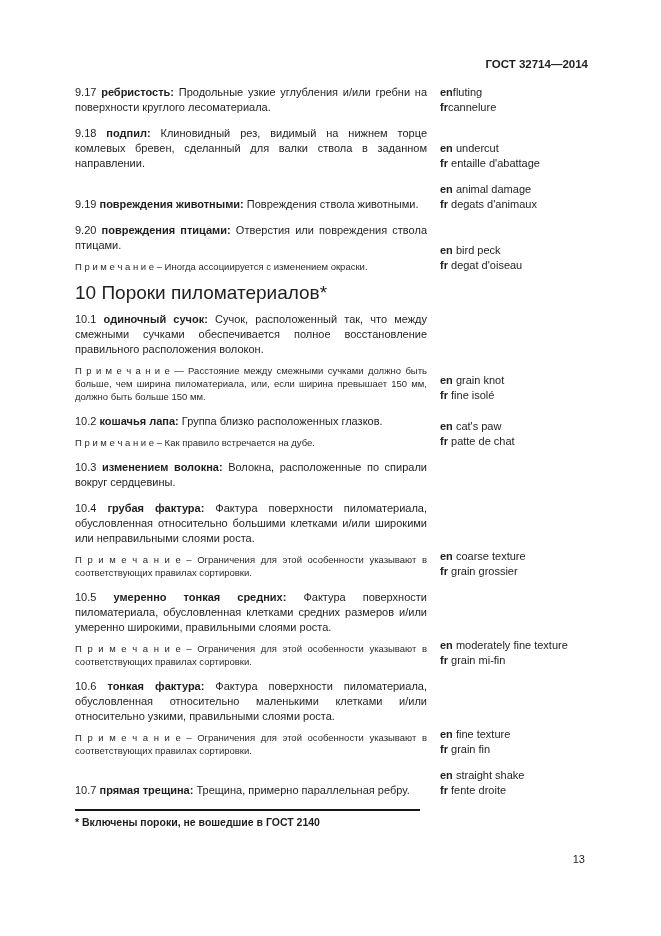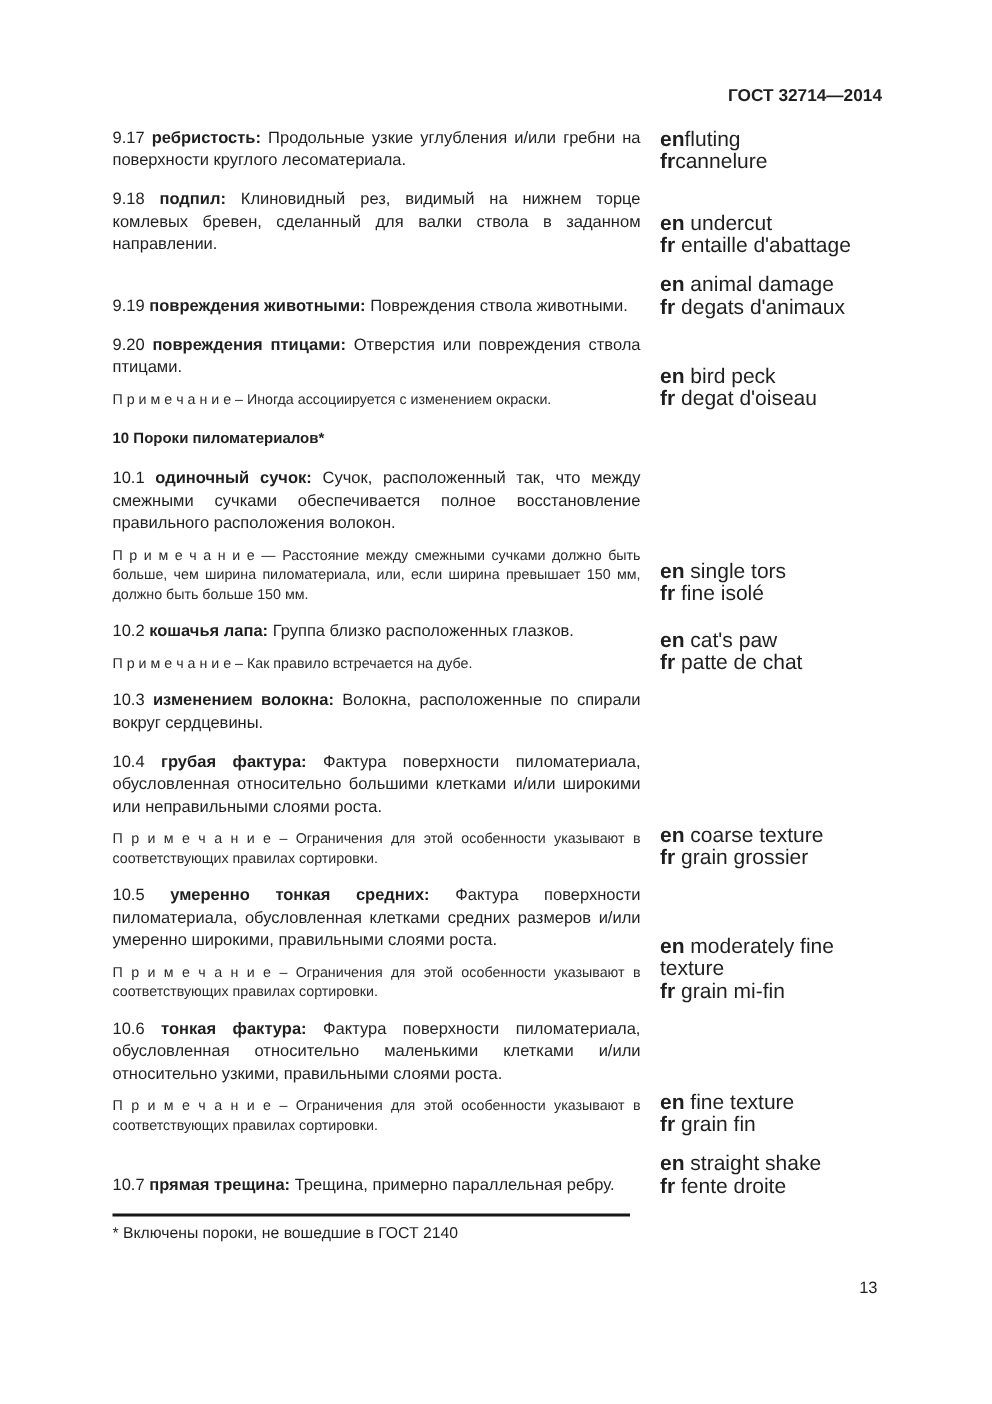--- a/index.html
+++ b/index.html
@@ -42,32 +42,33 @@
   .entry-note {
     font-size: 9.5px;
     line-height: 13px;
     text-align: justify;
     margin-top: 7px;
     color: #2a2a2a;
   }
   .entry-trans {
     flex: 1 1 auto;
     padding-left: 13px;
-    font-size: 14px;
+    font-size: 11px;
     line-height: 15px;
   }
   .trans-line b { font-weight: bold; }
   .section-heading {
-    font-size: 10px;
-    font-weight: bold;
+    font-size: 19px;
+    font-weight: normal;
     line-height: 18px;
     margin: 4px 0 10px 0;
   }
   .footnote-block {
     margin-top: 0;
+    font-weight: bold;
   }
   .footnote-rule {
     width: 345px;
     border: none;
     border-top: 2px solid #161616;
     margin-bottom: 4px;
   }
   .footnote-text {
     font-size: 10.5px;
     line-height: 14px;
@@ -155,21 +156,21 @@
   <div class="entry">
     <div class="entry-left">
       <p class="entry-def">
         <span>10.1</span>
         <b>одиночный сучок:</b>
         <span>Сучок, расположенный так, что между смежными сучками обеспечивается полное восстановление правильного расположения волокон.</span>
       </p>
       <p class="entry-note">П р и м е ч а н и е — Расстояние между смежными сучками должно быть больше, чем ширина пиломатериала, или, если ширина превышает 150 мм, должно быть больше 150 мм.</p>
     </div>
     <div class="entry-trans">
-      <p class="trans-line"><b>en</b><span> </span><span>single tors</span></p>
+      <p class="trans-line"><b>en</b><span> </span><span>grain knot</span></p>
       <p class="trans-line"><b>fr</b><span> </span><span>fine isolé</span></p>
     </div>
   </div>
 
   <div class="entry">
     <div class="entry-left">
       <p class="entry-def">
         <span>10.2</span>
         <b>кошачья лапа:</b>
         <span>Группа близко расположенных глазков.</span>

